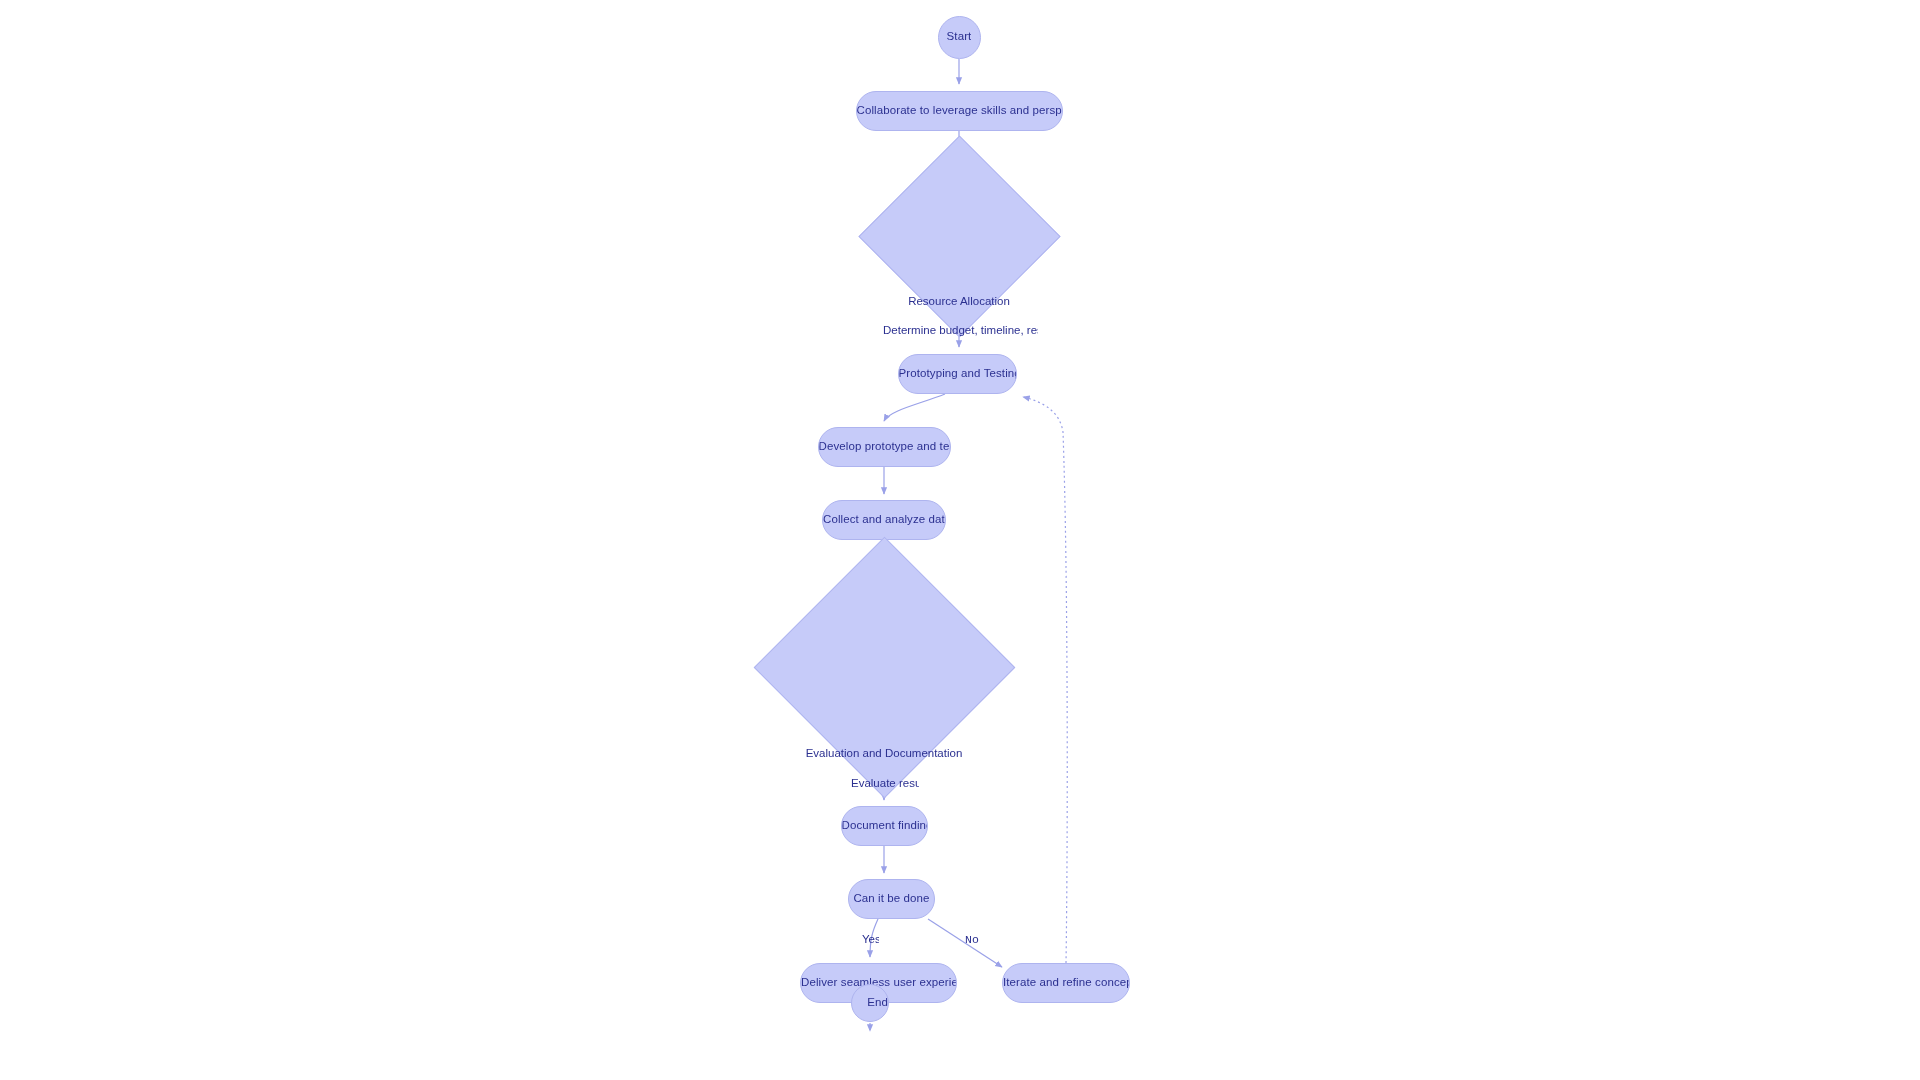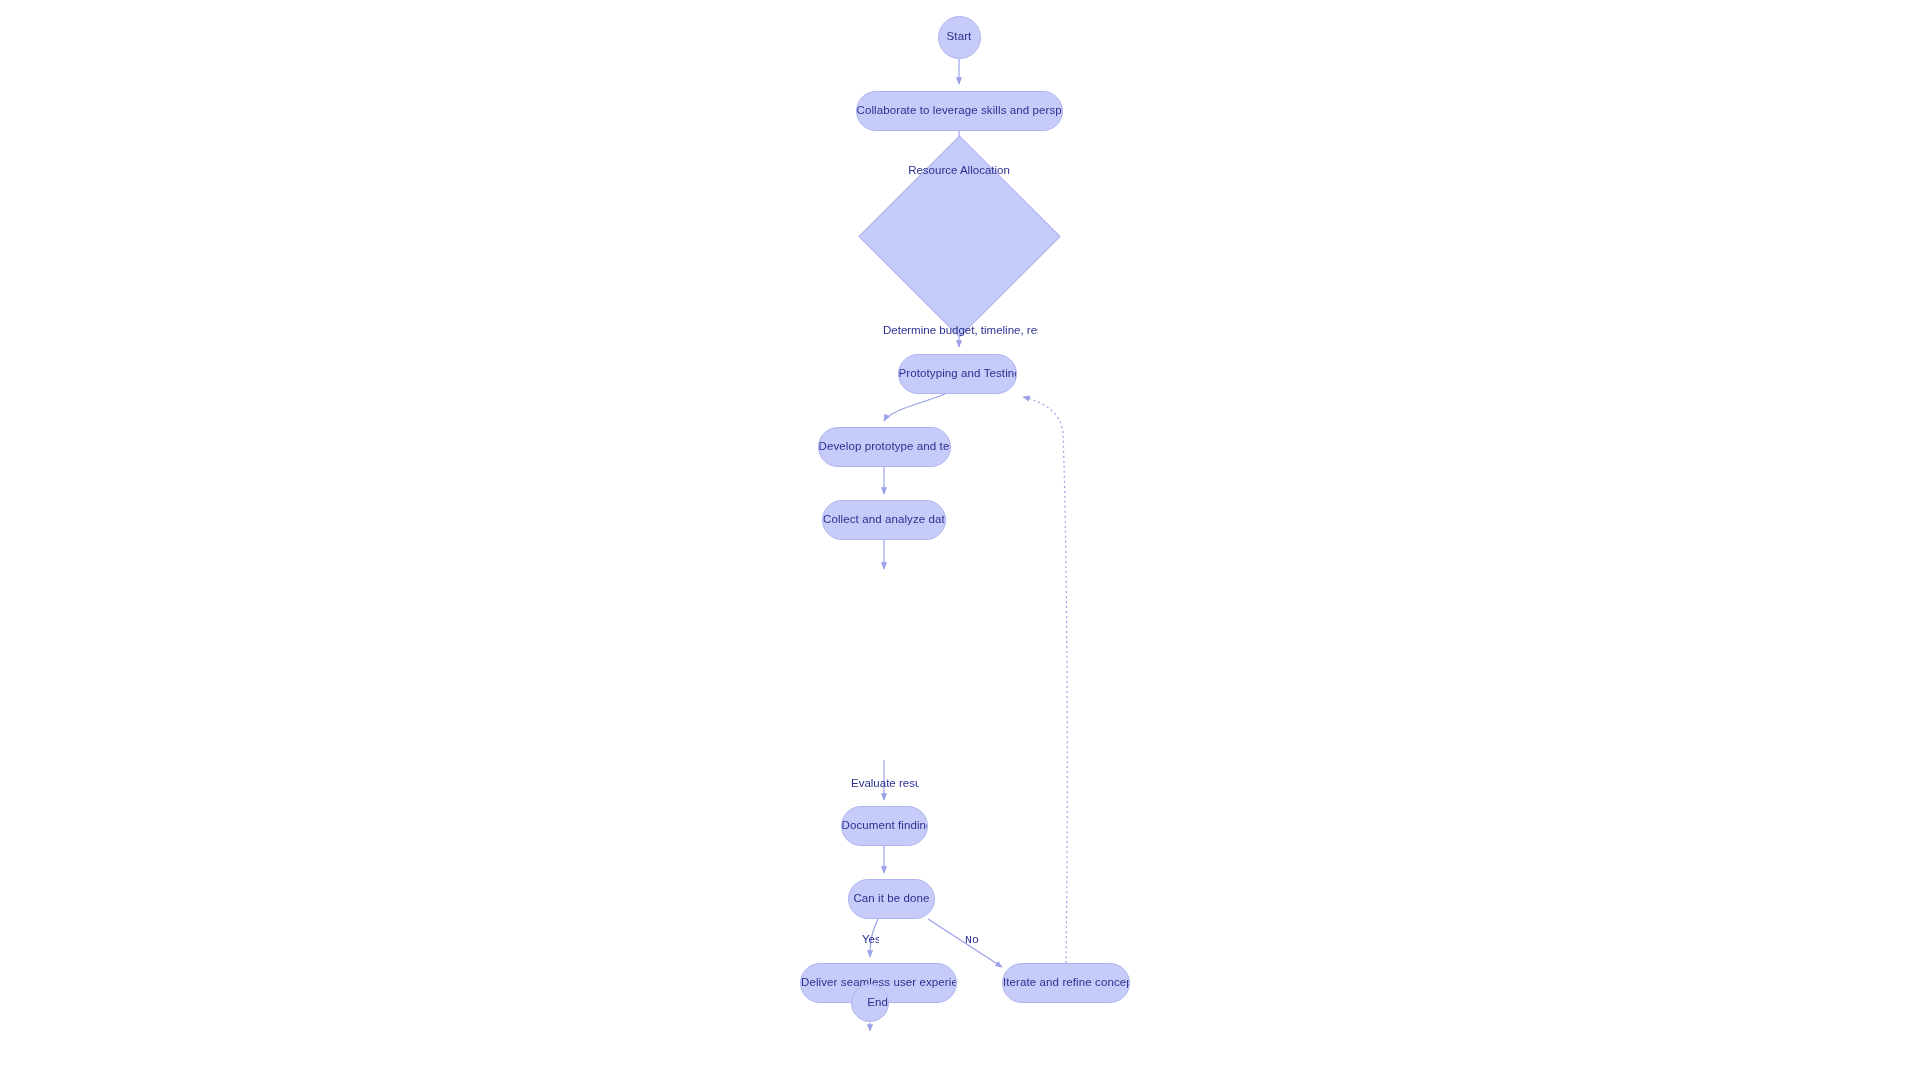--- a/index.html
+++ b/index.html
@@ -53,21 +53,21 @@
   .node .node-label {
     display: block;
     overflow: hidden;
     white-space: nowrap;
     text-overflow: clip;
     pointer-events: none;
   }
   .diamond-wrap {
     position: absolute;
     display: flex;
-    align-items: flex-start;
+    align-items: flex-end;
     justify-content: center;
   }
   .diamond-shape {
     position: absolute;
     left: 0; top: 0;
     width: 100%;
     height: 100%;
     background: #c6cbf9;
     border: 1px solid #aeb4ef;
     transform: rotate(45deg);
@@ -149,20 +149,24 @@
   </div>
 
   <div class="node process" style="left:817.5px; top:415px; width:133px; height:40px;">
     <span class="node-label">Develop prototype and test</span>
   </div>
 
   <div class="node process" style="left:822px; top:488px; width:124px; height:40px;">
     <span class="node-label">Collect and analyze data</span>
   </div>
 
+  <div class="diamond-wrap" style="left:791.5px; top:562.5px; width:185px; height:185px;">
+    <div class="diamond-shape"></div>
+    <span class="node-label" style="max-width:185px; overflow:hidden;">Evaluation and Documentation</span>
+  </div>
 
   <div class="node process" style="left:840.5px; top:794px; width:87px; height:40px;">
     <span class="node-label">Document findings</span>
   </div>
 
   <div class="node process" style="left:848px; top:867px; width:87px; height:40px;">
     <span class="node-label">Can it be done</span>
   </div>
 
   <div class="node process" style="left:800px; top:951px; width:157px; height:40px;">

